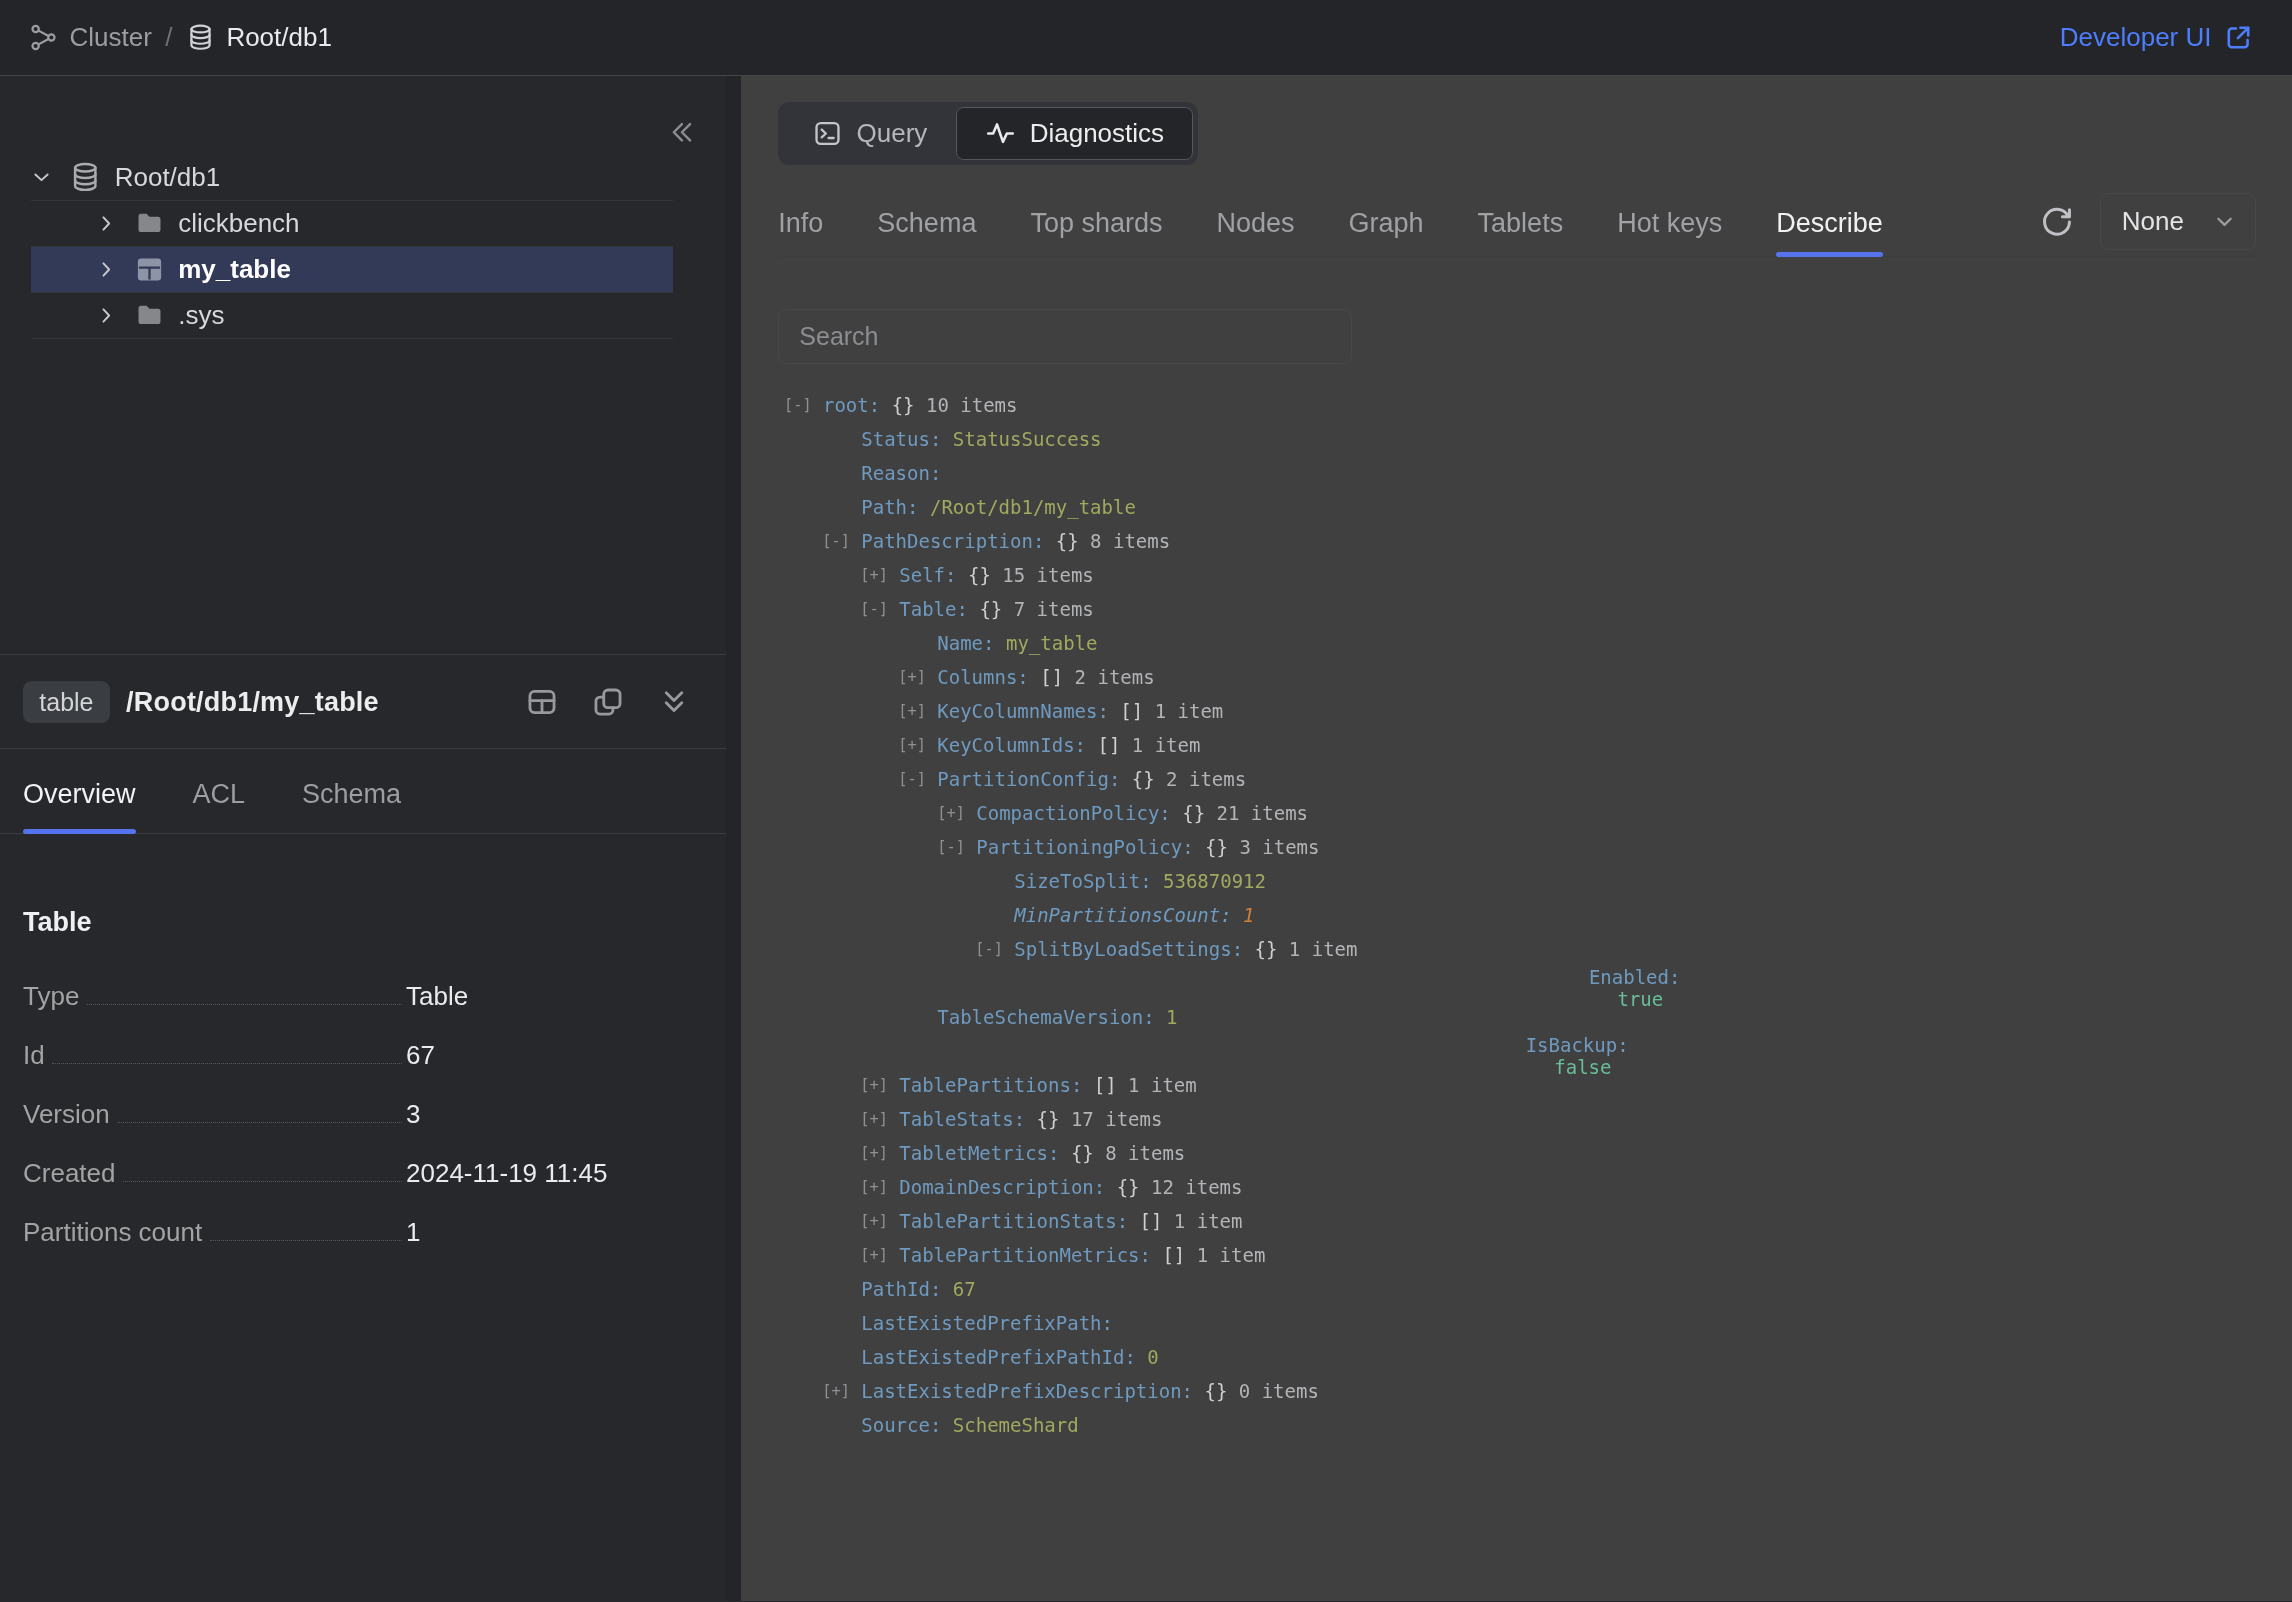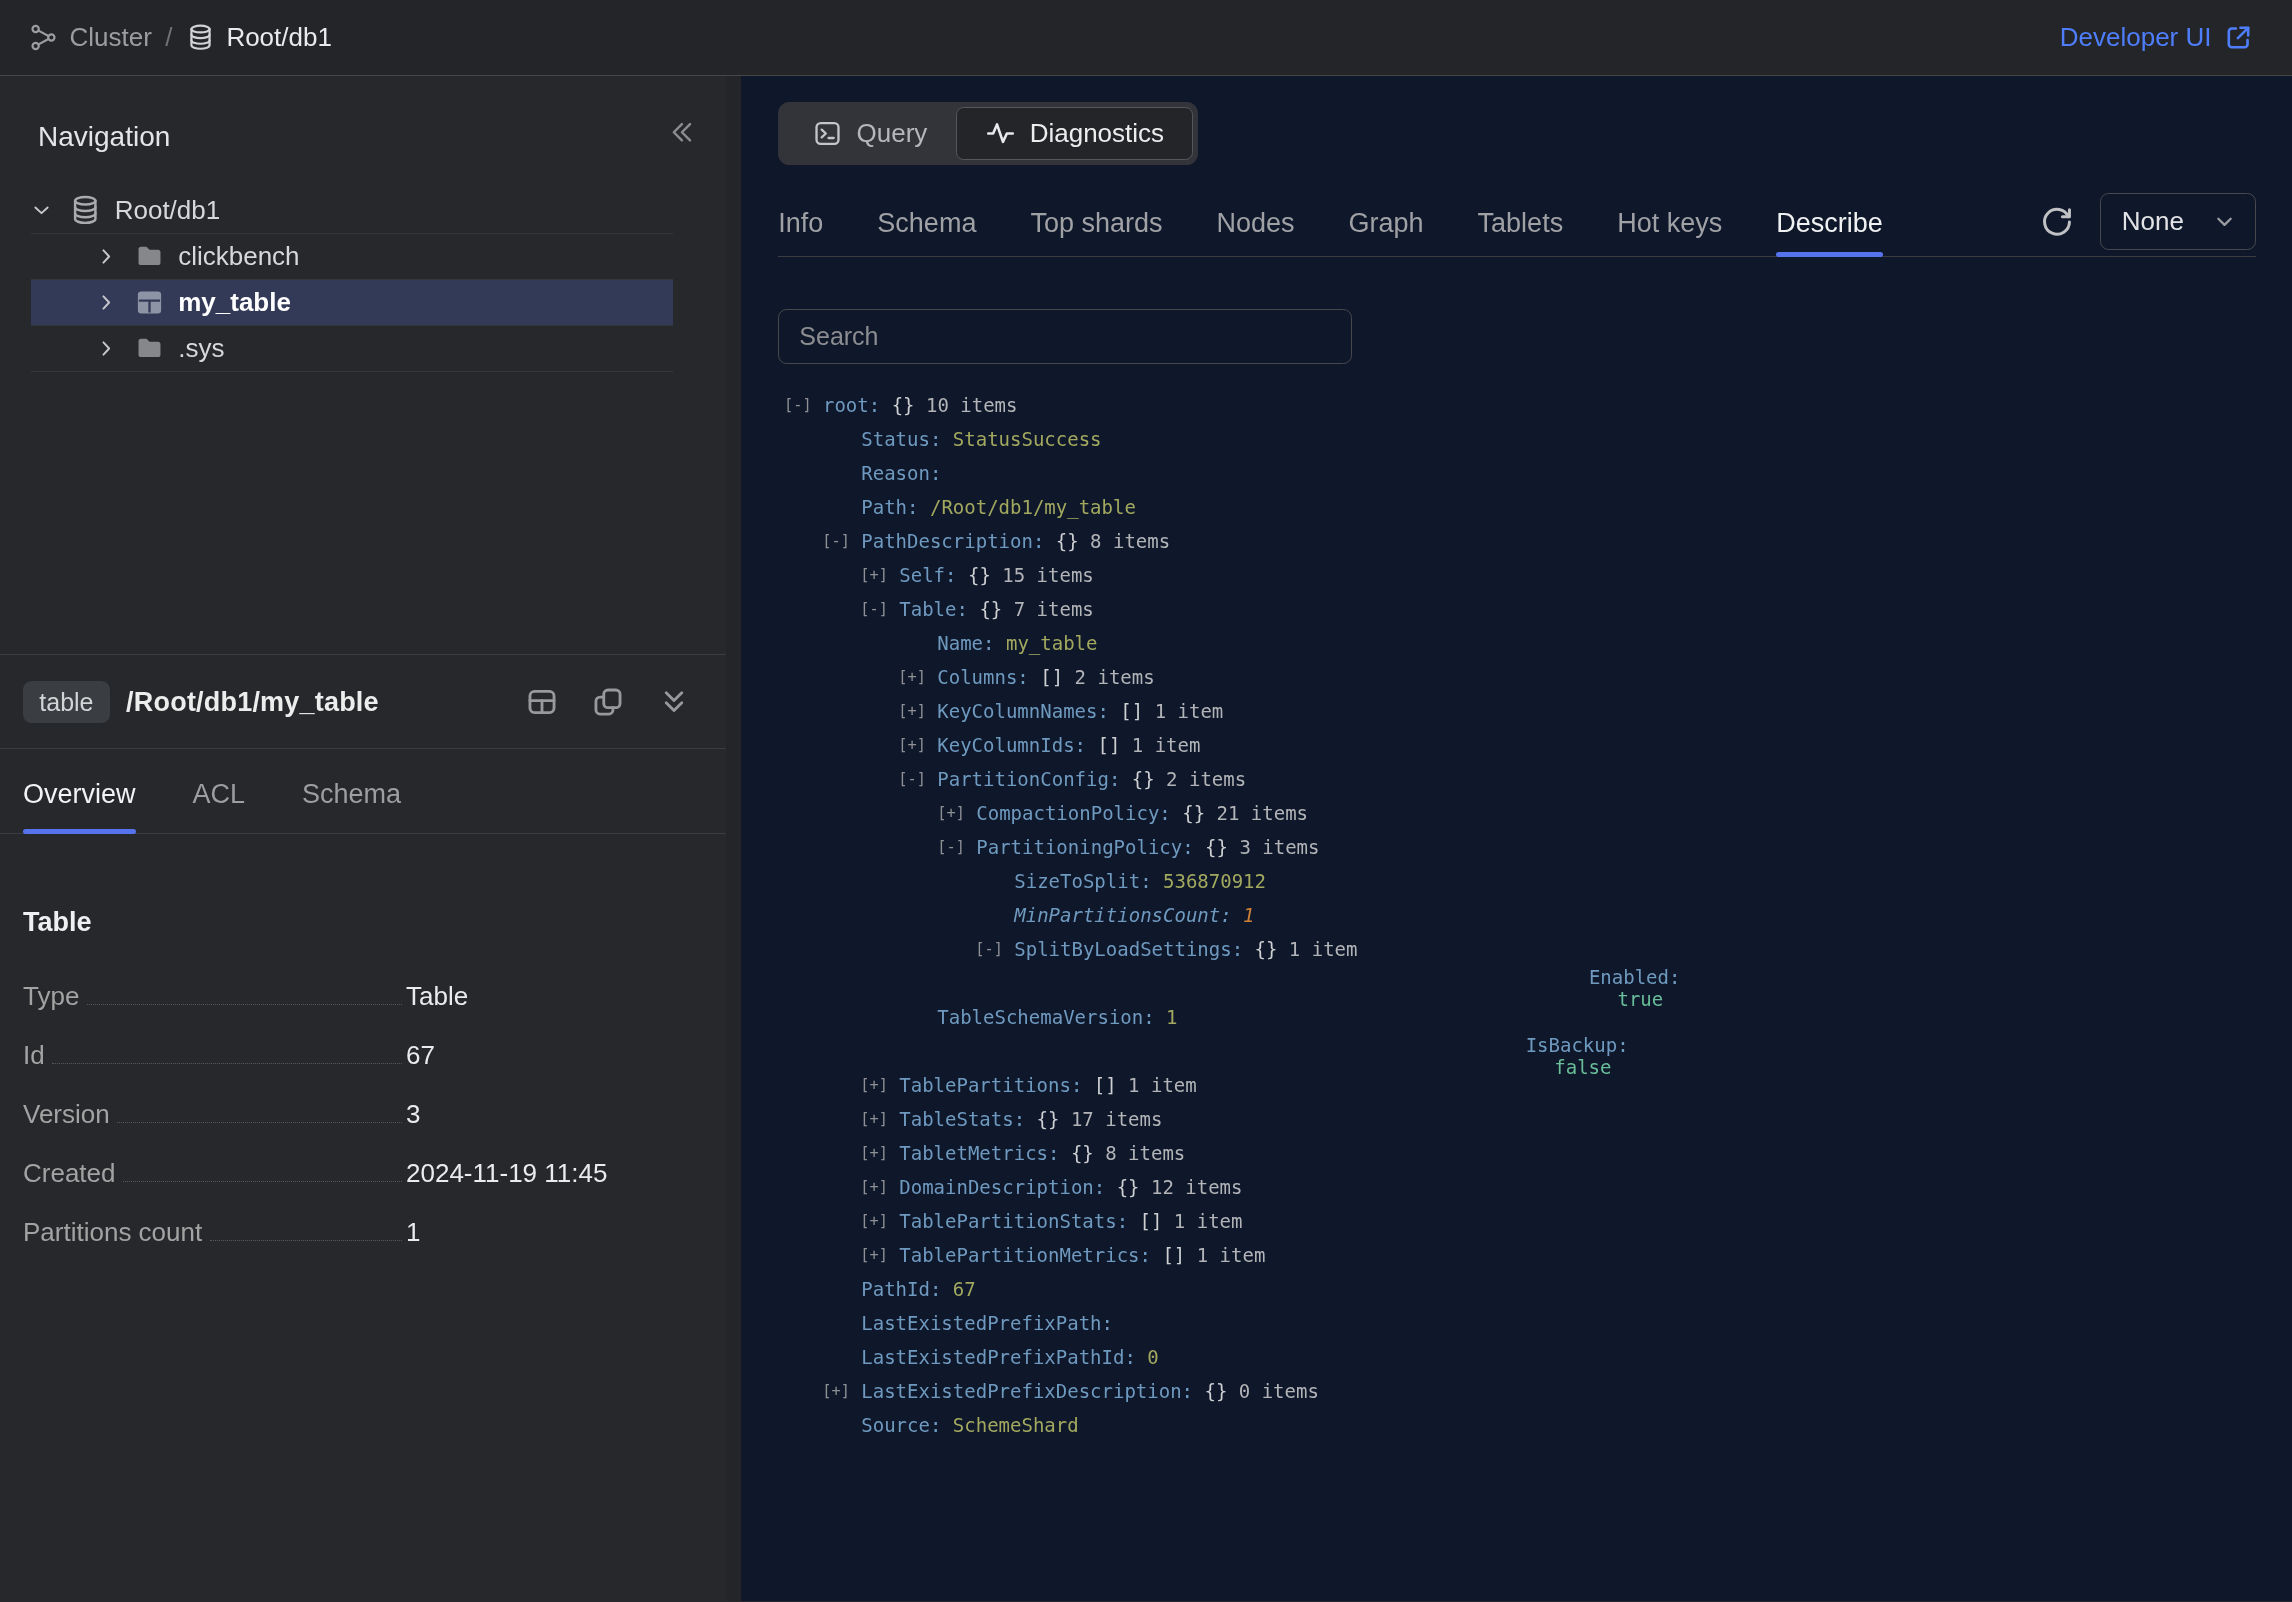--- a/index.html
+++ b/index.html
@@ -24,21 +24,21 @@
   .crumb { display:flex; align-items:center; gap:11.5px; cursor:pointer; }
   .crumb.root { color:#9b9da1; }
   .crumb.current { color:#e9eaec; }
   .crumb-sep { color:#6f7175; font-size:26px; }
   .dev-link { display:flex; align-items:center; gap:11.5px; color:#4e7efb; font-size:26px; cursor:pointer; }
 
   
   .layout { display:flex; height:1525px; }
   .left-panel { width:726px; background:#26282b; display:flex; flex-direction:column; }
   .gutter { width:15.3px; background:#242529; }
-  .main-panel { flex:1; background:#0f172a; padding:0 36px 0 37px; }
+  .main-panel { flex:1; background:#404040; padding:0 36px 0 37px; }
 
   
   .nav-section { height:578px; position:relative; padding-top:45px; }
   .nav-title { margin-left:38px; font-size:28px; font-weight:500; color:#e4e5e7; line-height:32.5px; }
   .collapse-btn { position:absolute; top:40px; right:29px; color:#8b8d91; cursor:pointer; }
   .nav-tree { margin-top:34px; }
   .nav-row {
     height:46px; margin:0 53px 0 31px; display:flex; align-items:center;
     border-bottom:1px solid #34363a; cursor:pointer; font-size:26px; color:#d6d8db;
   }
@@ -172,21 +172,20 @@
           <path d="M19.5 4.5 11.5 12.5"></path>
       </svg>
     </span>
   </div>
 </div>
 
 <div class="layout">
 
   <div class="left-panel">
     <div class="nav-section">
-      <div class="nav-title">Navigation</div>
       <div class="collapse-btn">
         <span>
           <svg class="ico" width="32.5" height="32.5" viewBox="0 0 24 24">
             <path d="M12.5 6 6.5 12l6 6"></path>
               <path d="M18.5 6 12.5 12l6 6"></path>
           </svg>
         </span>
       </div>
       <div class="nav-tree" id="nav-tree">
           <div class="nav-row">

